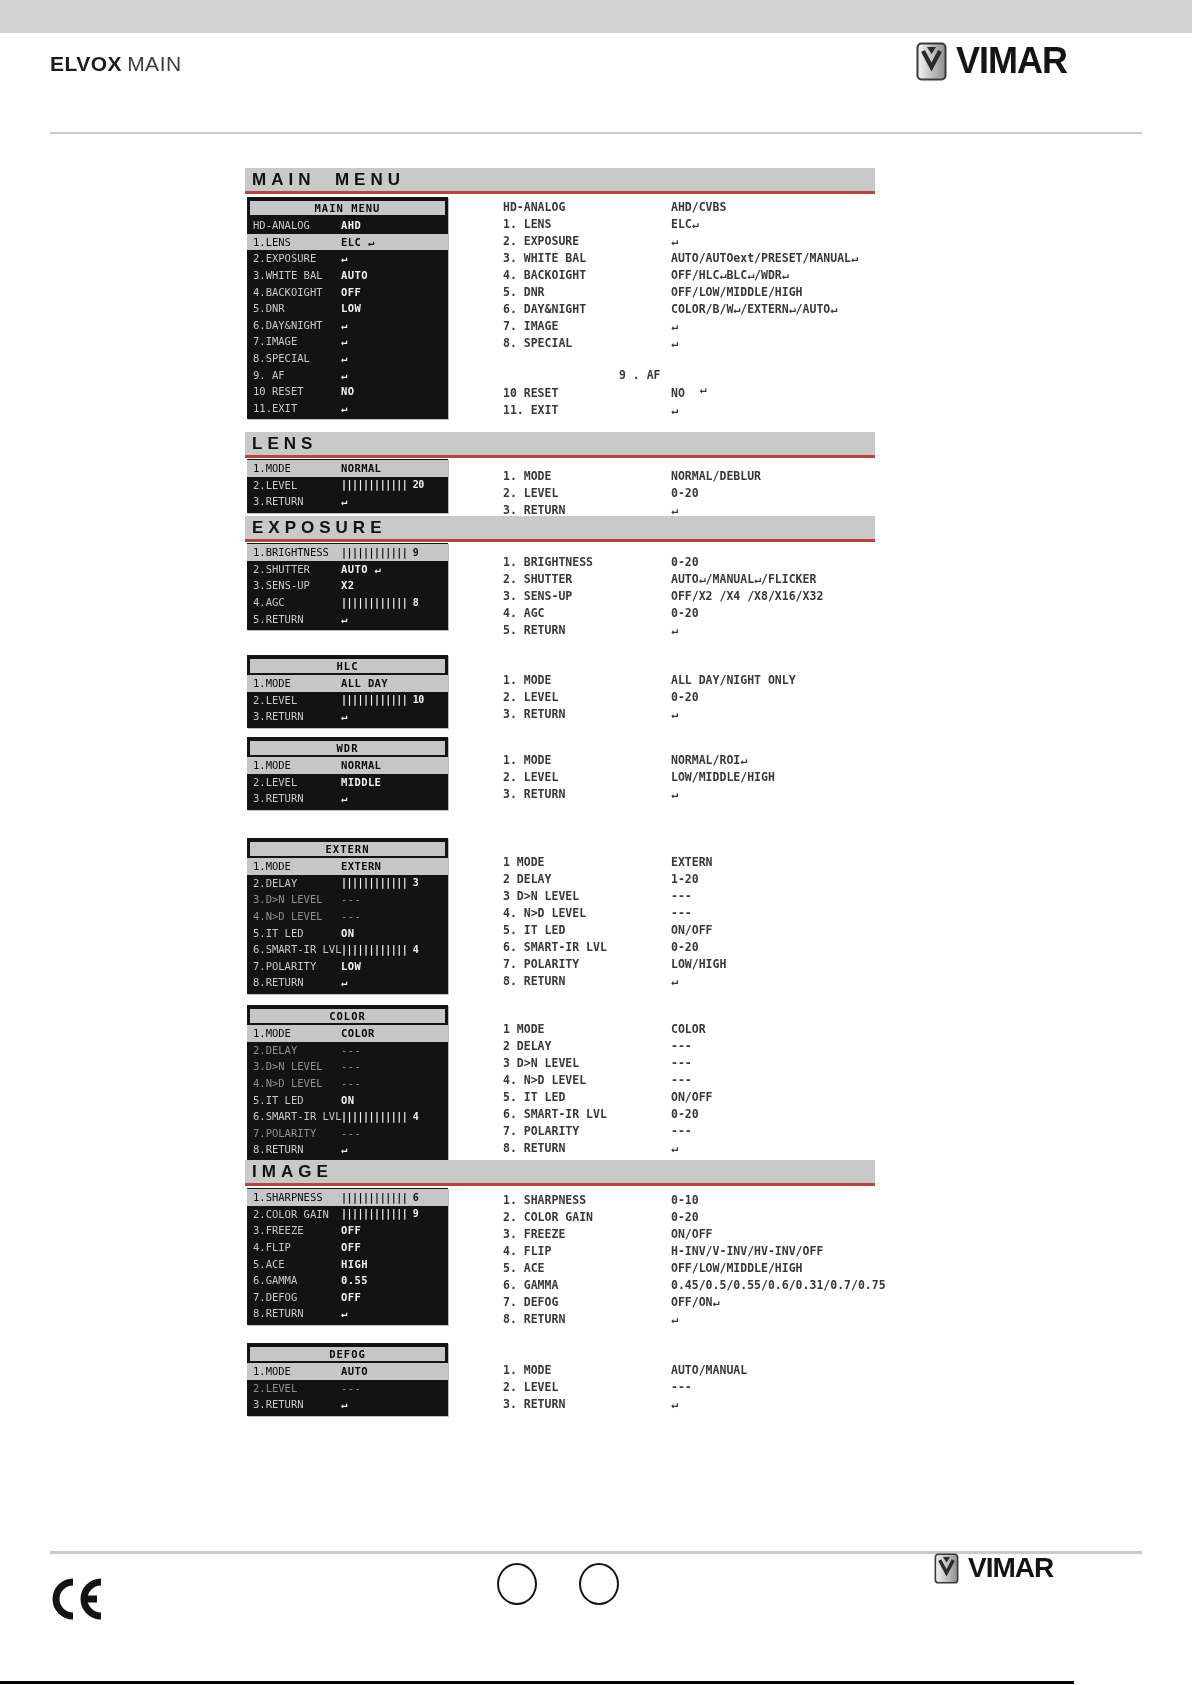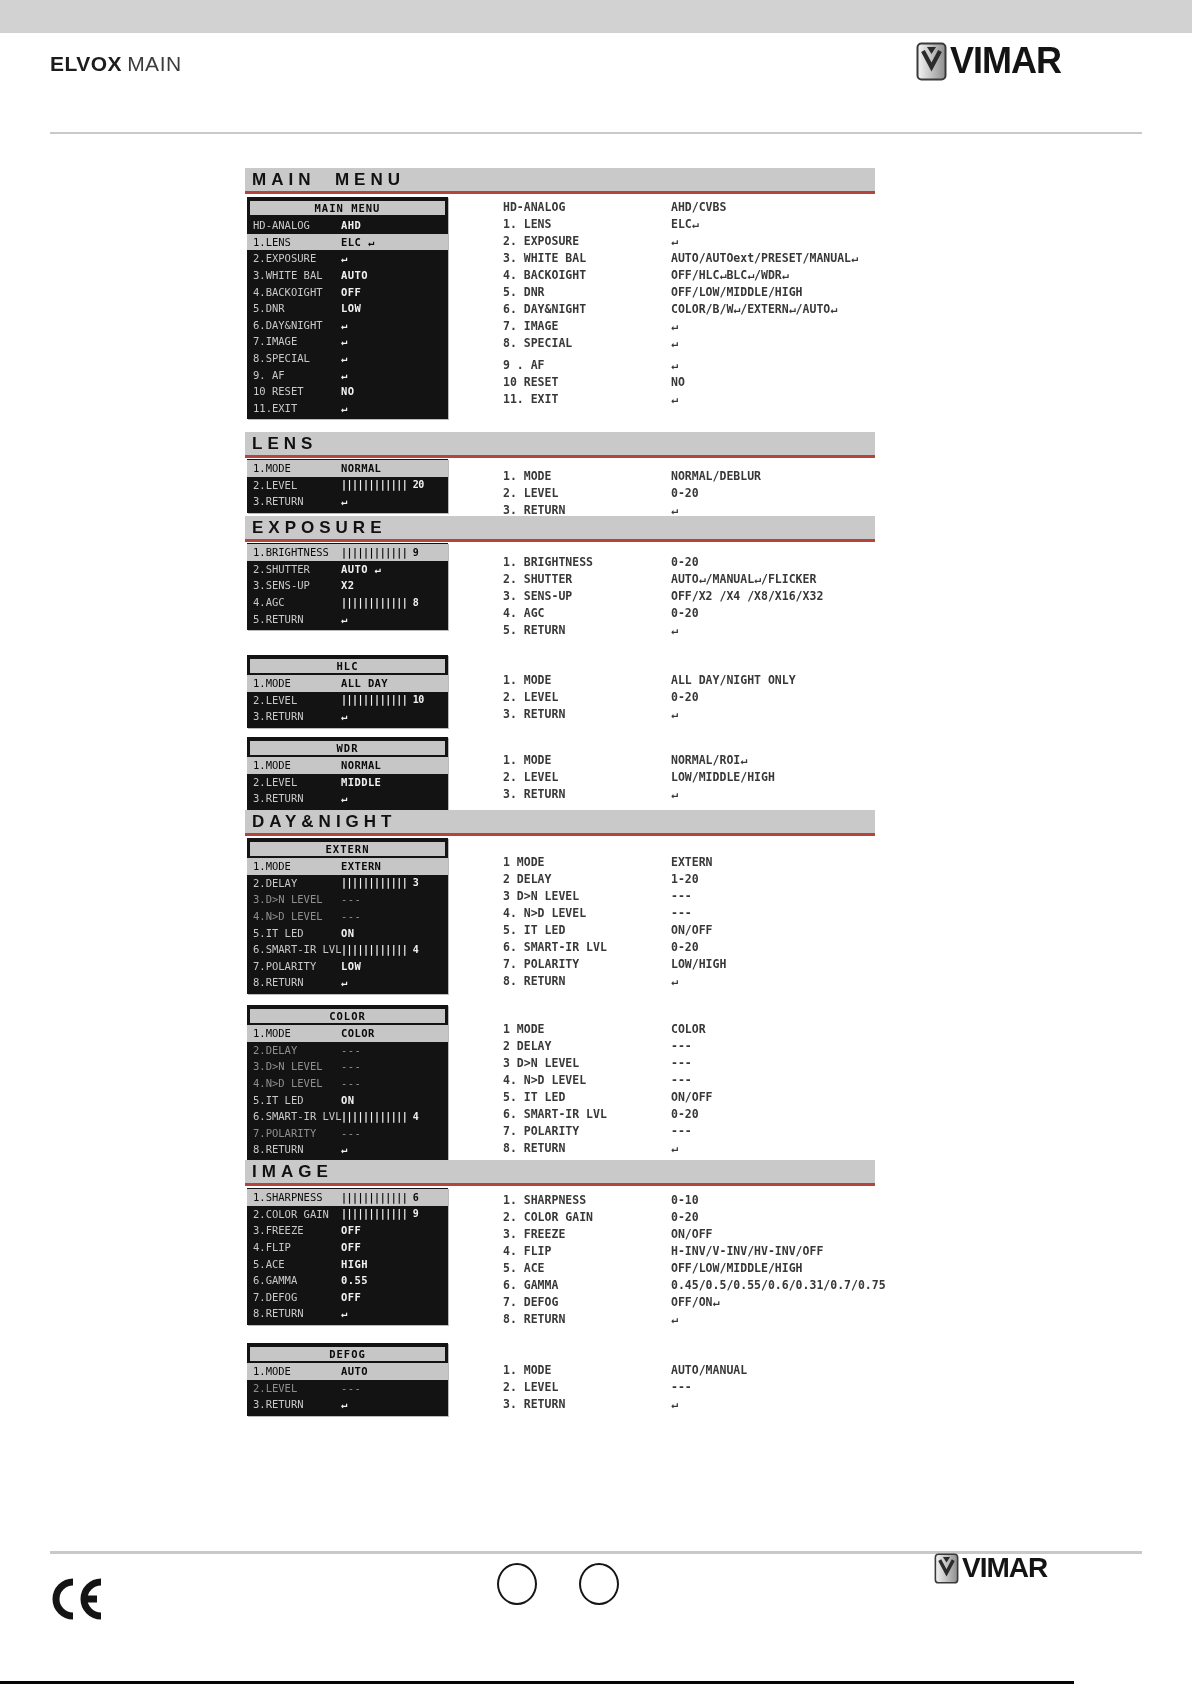--- a/index.html
+++ b/index.html
@@ -2,21 +2,21 @@
 <html><head>
 <meta charset="utf-8">
 <style>
   html,body{margin:0;padding:0;background:#ffffff;}
   .page{position:relative;width:1192px;height:1685px;background:#fff;overflow:hidden;
         font-family:"Liberation Sans",sans-serif;}
   .topbar{position:absolute;left:0;top:0;width:1192px;height:33px;background:#d2d2d2;}
   .brand{position:absolute;left:50px;top:52px;font-size:21px;color:#1c1c1c;letter-spacing:0.5px;}
   .brand .elvox{font-weight:bold;}
   .brand .tvcc{font-weight:400;color:#3c3c3c;margin-left:5px;}
-  .vimar{position:absolute;display:flex;align-items:center;gap:3px;}
+  .vimar{position:absolute;display:flex;align-items:center;gap:9px;}
   .vimar .vtext{font-weight:bold;color:#141414;letter-spacing:-1px;}
   .vimar-top{left:916px;top:40px;}
   .vimar-top .vtext{font-size:36px;}
   .vimar-bottom{left:934px;top:1552px;}
   .vimar-bottom .vtext{font-size:28px;}
   .rule{position:absolute;left:50px;width:1092px;background:#c9c9c9;}
   .rule-top{top:132px;height:2px;}
   .rule-bottom{top:1551px;height:3px;}
   .content{position:absolute;left:245px;top:0;width:700px;height:1685px;text-decoration:underline;}
   .sec-h{position:absolute;left:0;width:630px;height:26px;background:#c9c9c9;
@@ -33,21 +33,21 @@
   .osd-row .osd-label{width:88px;flex:none;}
   .osd-row .osd-value{font-weight:bold;color:#f1f1f1;letter-spacing:0.4px;}
   .osd-row.selected{background:#c6c6c6;color:#0a0a0a;}
   .osd-row.selected .osd-value{color:#0a0a0a;}
   .osd-row.dim{color:#8f8f8f;}
   .osd-row.dim .osd-value{color:#9b9b9b;font-weight:normal;}
   .osd-value.gauge{letter-spacing:-0.5px;font-size:10px;}
   .desc{position:absolute;left:258px;width:400px;
         font-family:"DejaVu Sans Mono",monospace;font-size:11.5px;font-weight:bold;color:#383838;}
   .desc-row{height:16.9px;display:flex;align-items:center;white-space:pre;}
-  .desc-row.gap{margin-top:6px;}
+  .desc-row.gap{margin-top:17px;flex-direction:column;}
   .desc-label{width:168px;flex:none;}
   .desc-value{white-space:pre;}
   .ce{position:absolute;left:46px;top:1575px;}
   .circle{position:absolute;width:40px;height:42px;border:2px solid #161616;border-radius:50%;box-sizing:border-box;}
   .c1{left:497px;top:1563px;}
   .c2{left:579px;top:1563px;}
   .bottombar{position:absolute;left:0;top:1681px;width:1074px;height:3px;background:#050505;}
   .vicon{display:block;}
 </style>
 </head>
@@ -375,21 +375,20 @@
           <span class="desc-label">2. LEVEL</span>
           <span class="desc-value">LOW/MIDDLE/HIGH</span>
         </div>
 
         <div class="desc-row">
           <span class="desc-label">3. RETURN</span>
           <span class="desc-value">↵</span>
         </div>
       </div>
 
-    <div class="sec-h" style="top:810px">DAY&amp;NIGHT</div>
     <div class="osd-box" style="top:838px">
       <div class="osd-title">EXTERN</div>
       <div>
 
           <div class="osd-row selected">
             <span class="osd-label">1.MODE</span>
             <span class="osd-value">EXTERN</span>
           </div>
 
           <div class="osd-row">

